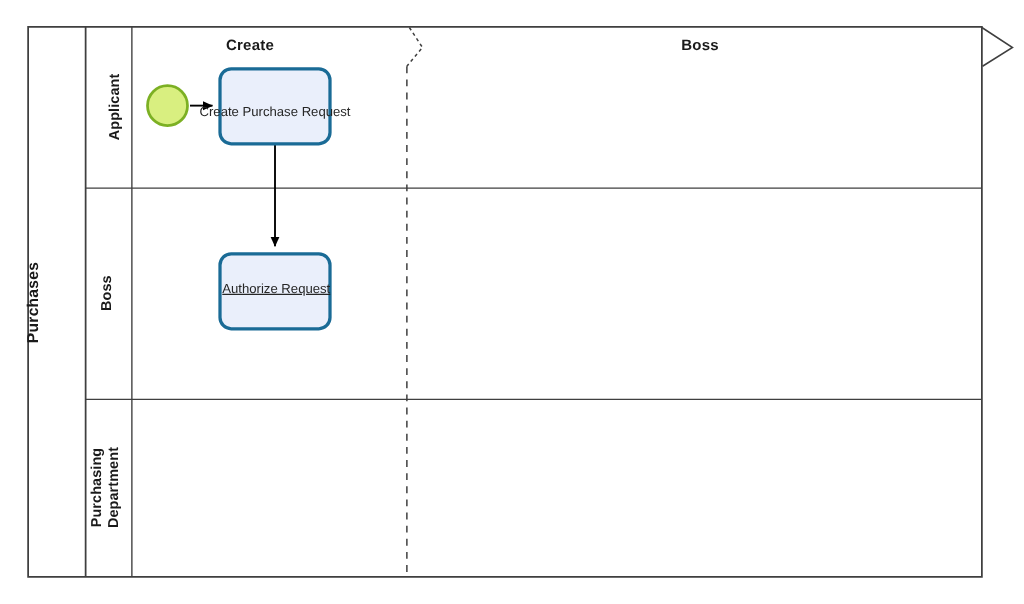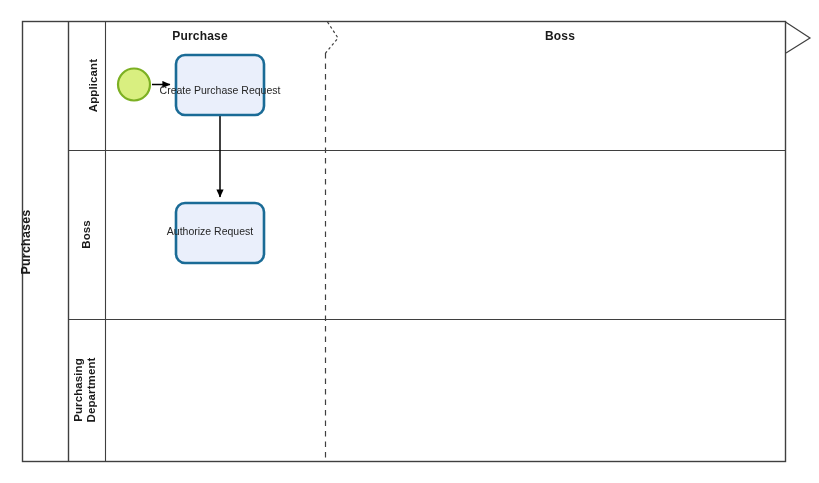--- a/index.html
+++ b/index.html
@@ -109,21 +109,21 @@
 
   <div class="lbl pool-label" style="left:-28px; top:234px; width:110px; height:16px;">Purchases</div>
 
   <div class="lbl lane-label" style="left:41px; top:78px; width:106px; height:15px;">Applicant</div>
 
   <div class="lbl lane-label" style="left:34px; top:227px; width:106px; height:15px;">Boss</div>
 
   <div class="lbl lane-label" style="left:32px; top:375px; width:110px; height:30px;">Purchasing
 Department</div>
 
-  <div class="lbl phase-label" style="left:150px; top:30px; width:100px;">Purchase</div>
+  <div class="lbl phase-label" style="left:150px; top:30px; width:100px;">Create</div>
 
   <div class="lbl phase-label" style="left:510px; top:30px; width:100px;">Boss</div>
 
   <div class="lbl task-label" style="left:179px; top:58px; width:82px; height:66px;">Create Purchase Request</div>
 
-  <div class="lbl task-label" style="left:169px; top:206px; width:82px; height:52px;">Authorize Request</div>
+  <div class="lbl task-label" style="left:180px; top:206px; width:82px; height:52px;text-decoration:underline;">Authorize Request</div>
 
 </div>
 
 </body></html>

